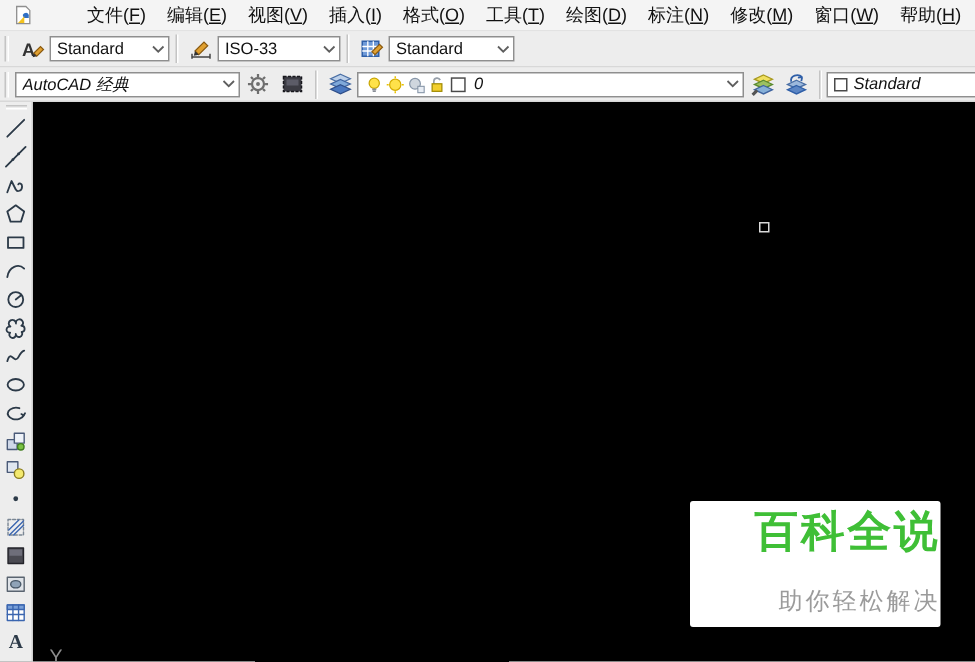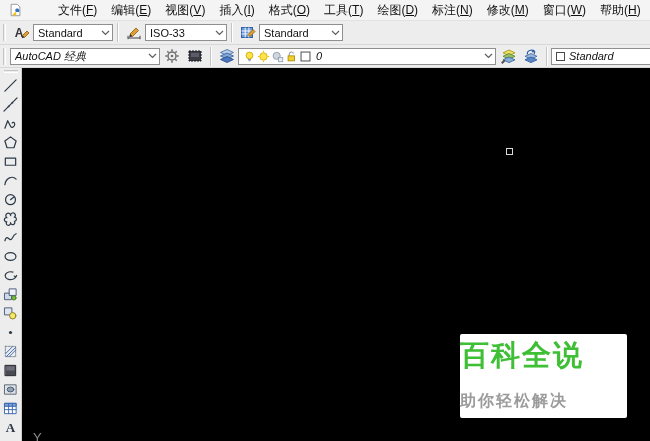--- a/index.html
+++ b/index.html
@@ -51,24 +51,24 @@
   .tool-btn svg { width:15px; height:15px; stroke:#2c3a48; fill:none;
     stroke-width:1.3; stroke-linecap:round; stroke-linejoin:round; }
 
   .canvas { flex:1; position:relative; background:#000; overflow:hidden; }
   .pickbox { position:absolute; width:7px; height:7px;
     border:1px solid #d9d9d9; }
   .ucs-y { position:absolute; left:11px; bottom:-4px; color:#8d8d8d;
     font-size:13px; }
   .watermark { position:absolute; left:438px; top:266px; width:167px;
     height:84px; background:#fff; border-radius:2px; display:flex;
-    flex-direction:column; align-items:flex-start; justify-content:center; }
+    flex-direction:column; align-items:flex-end; justify-content:center; }
   .wm-title { font-size:29px; font-weight:bold; letter-spacing:2px;
     line-height:1.1; }
-  .wm-sub { font-size:16px; letter-spacing:2px; margin-top:20px;font-weight:bold; }
+  .wm-sub { font-size:16px; letter-spacing:2px; margin-top:20px; }
 
   .symdefs { position:absolute; width:0; height:0; overflow:hidden; }
 </style>
 </head>
 <body>
 
 <svg class="symdefs" xmlns="http://www.w3.org/2000/svg">
   <symbol id="sym-line-icon" viewBox="0 0 16 16">
       <path d="M2 14 L14 2"></path>
     </symbol>

